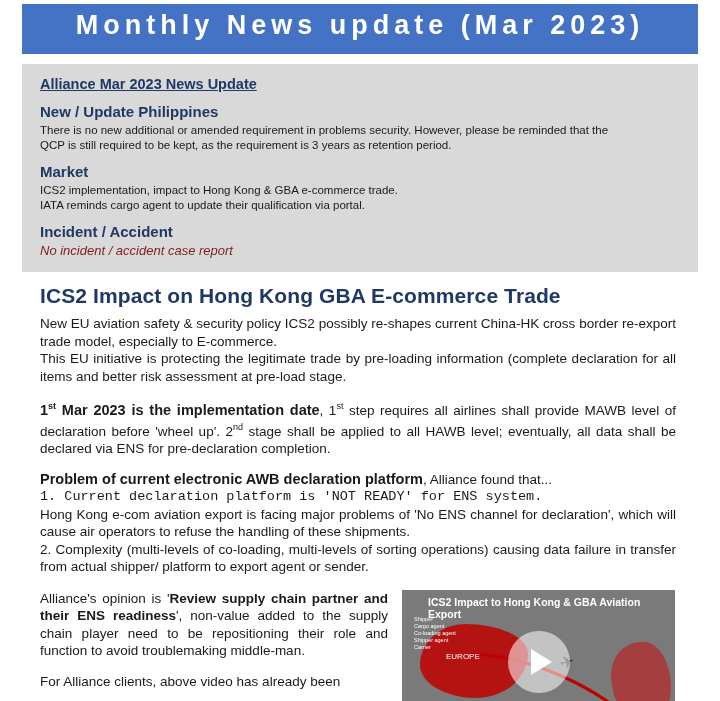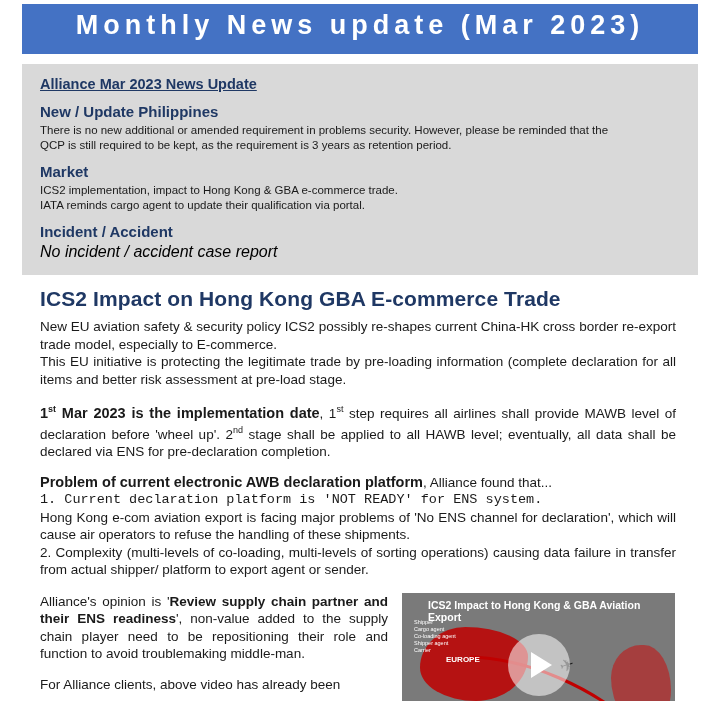--- a/index.html
+++ b/index.html
@@ -56,22 +56,22 @@
     margin-top: 10px;
     margin-bottom: 3px;
   }
   .summary-body {
     color: #1a1a1a;
     font-size: 11.5px;
     line-height: 15px;
   }
   .summary-body .ln { display: block; }
   .summary-italic {
-    color: #000000;
-    font-size: 16px;
+    color: #7f1d1d;
+    font-size: 13px;
     font-style: italic;
     margin-top: 2px;
   }
   
   .article {
     padding: 0 0 0 18px;
     margin-top: 12px;
   }
   .article h1 {
     color: #1f3864;
@@ -150,21 +150,21 @@
     opacity: 0.85;
     border-radius: 42% 58% 48% 52% / 55% 40% 60% 45%;
     z-index: 2;
   }
   .eu-label {
     position: absolute;
     left: 44px;
     top: 62px;
     color: #ffffff;
     font-size: 8px;
-    font-weight: bold;
+    font-weight: normal;
     z-index: 4;
   }
   .asia-blob {
     position: absolute;
     right: 4px;
     top: 52px;
     width: 60px;
     height: 82px;
     background: #b03030;
     opacity: 0.8;

